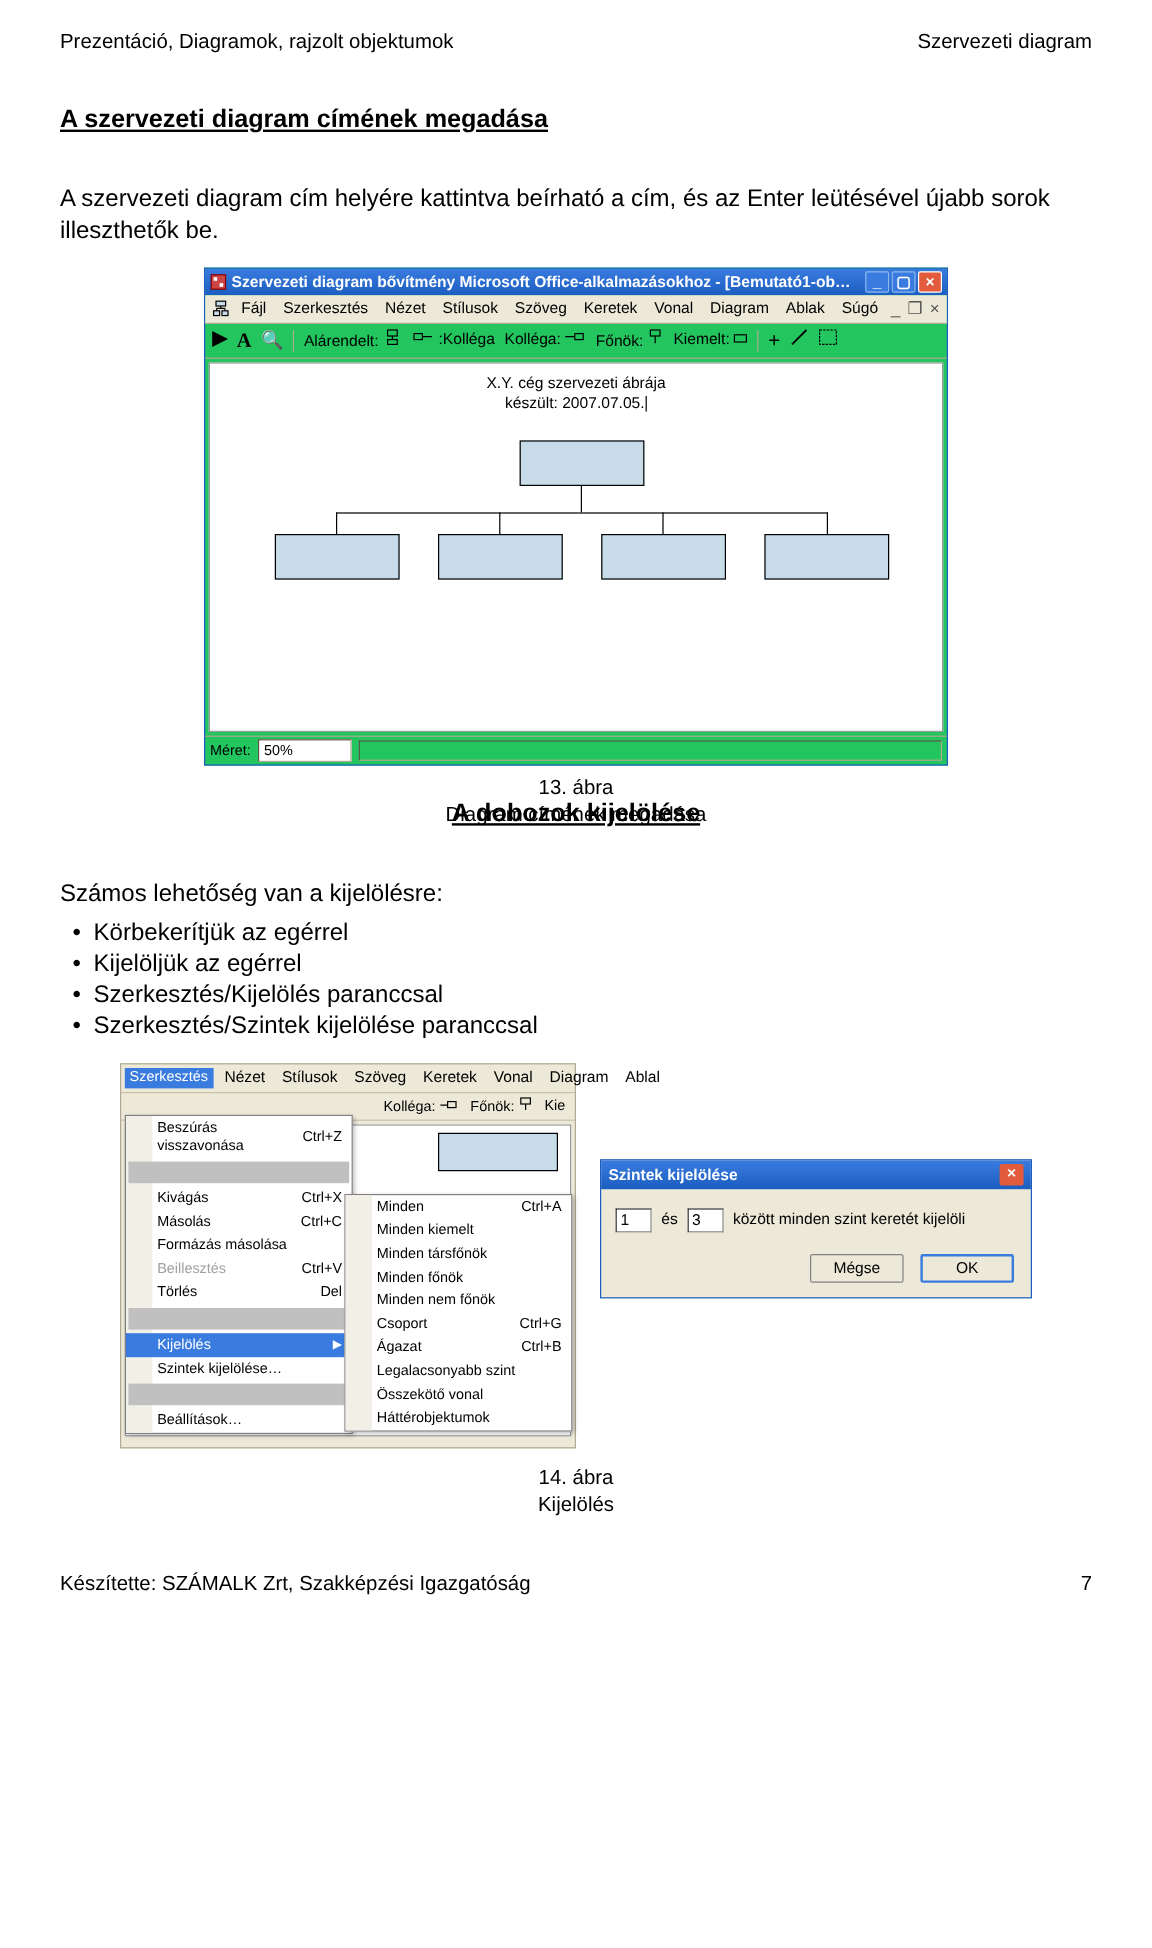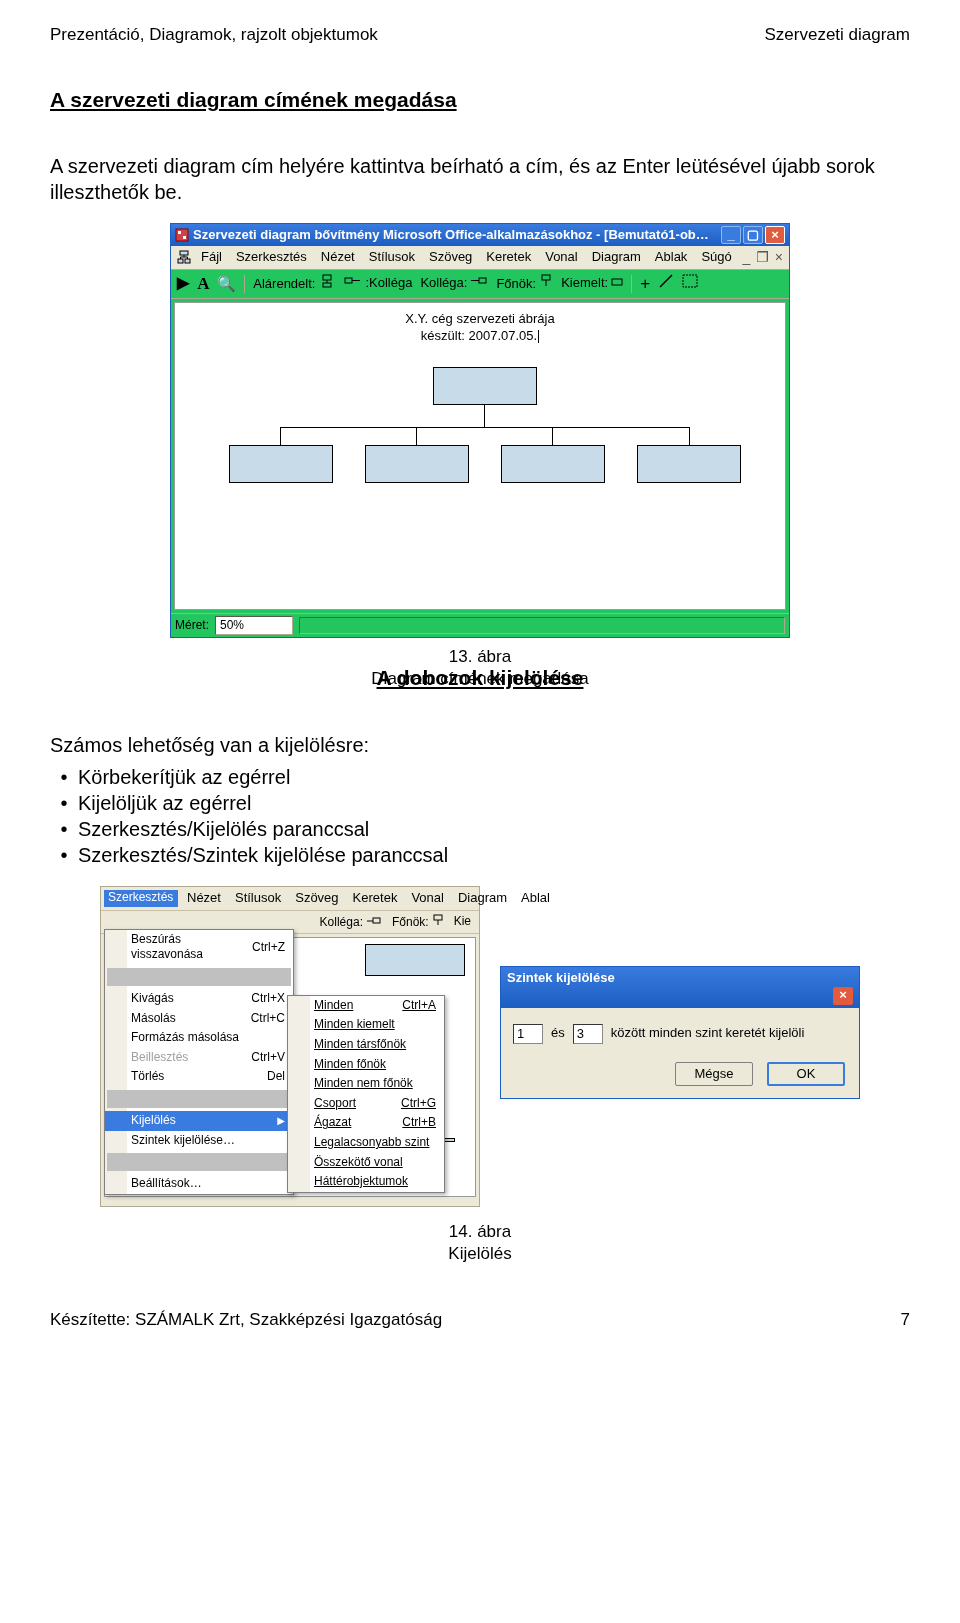--- a/index.html
+++ b/index.html
@@ -161,45 +161,44 @@
     position:relative; min-height:18px;
   }
   .dd-item .shortcut { margin-left:auto; color:#000; }
   .dd-item .arrow { margin-left:auto; font-size:10px; }
   .dd-item.disabled { color:#a0a0a0; }
   .dd-item.sep { height:1px; padding:0; margin:3px 2px; background:#c0c0c0; }
   .dd-item.hl { background:#3a7be0; color:#fff; }
   .dropdown::before { content:""; position:absolute; left:0; top:0; bottom:0; width:22px; background:#f2f0e6; }
   .submenu {
     position:absolute; left:186px; top:108px;
-    width:158px; background:#fff; border:1px solid #808080;
+    width:190px; background:#fff; border:1px solid #808080;
     box-shadow:2px 2px 4px rgba(0,0,0,0.3);
     font-size:12px;
-    text-decoration:underline;
   }
   .submenu::before { content:""; position:absolute; left:0; top:0; bottom:0; width:22px; background:#f2f0e6; }
   .canvas-strip {
     background:#fff; border:1px solid #999;
     margin:3px; height:260px; position:relative;
   }
   .strip-box { position:absolute; width:100px; height:32px; background:#c7dbe8; border:1px solid #000; }
   .strip-dark { position:absolute; width:180px; height:32px; background:#1a1a1a; }
   .strip-thin { position:absolute; width:230px; height:4px; background:#c7dbe8; border:1px solid #000; }
 
   
   .dialog {
     width:360px;
     border:1px solid #1b5dc0;
     background:#ece9d8;
     font-size:13px;
     margin-top:80px;
   }
   .dlg-title {
     background:linear-gradient(#3a7be0,#1b5dc0);
-    color:#fff; font-weight:bold; padding:3px 6px; display:flex; align-items:flex-start;flex-direction:column;
+    color:#fff; font-weight:bold; padding:3px 6px; display:flex; align-items:flex-end;
   }
   .dlg-close { margin-left:auto; width:20px; height:18px; background:#e25b3c; color:#fff; display:flex; align-items:center; justify-content:center; border-radius:2px; font-weight:bold; }
   .dlg-body { padding:16px 12px 10px 12px; }
   .dlg-row { display:flex; align-items:center; gap:8px; font-size:13px; }
   .dlg-input { width:30px; height:20px; border:1px inset #888; background:#fff; padding:0 3px; font-size:13px; }
   .dlg-buttons { display:flex; justify-content:flex-end; gap:14px; padding:8px 14px 12px 0; }
   .dlg-btn { width:78px; height:24px; background:#ece9d8; border:1px solid #808080; border-radius:2px; font-size:13px; }
   .dlg-btn.ok { border:2px solid #3a7be0; }
 
   .page-footer {

